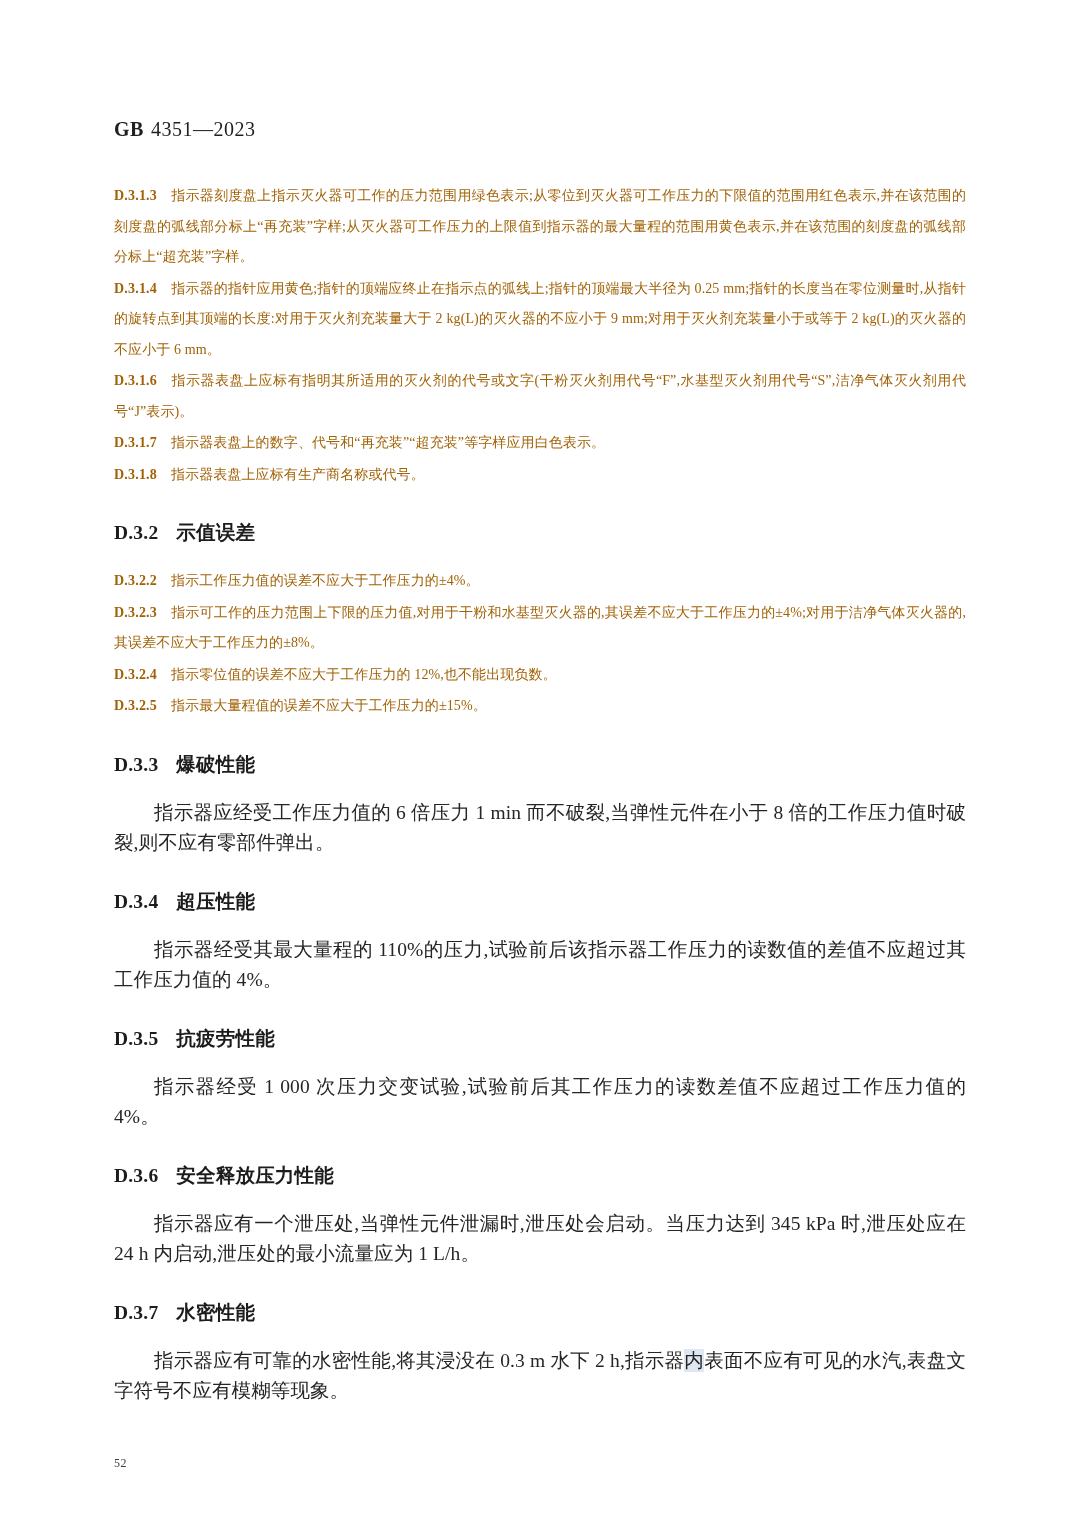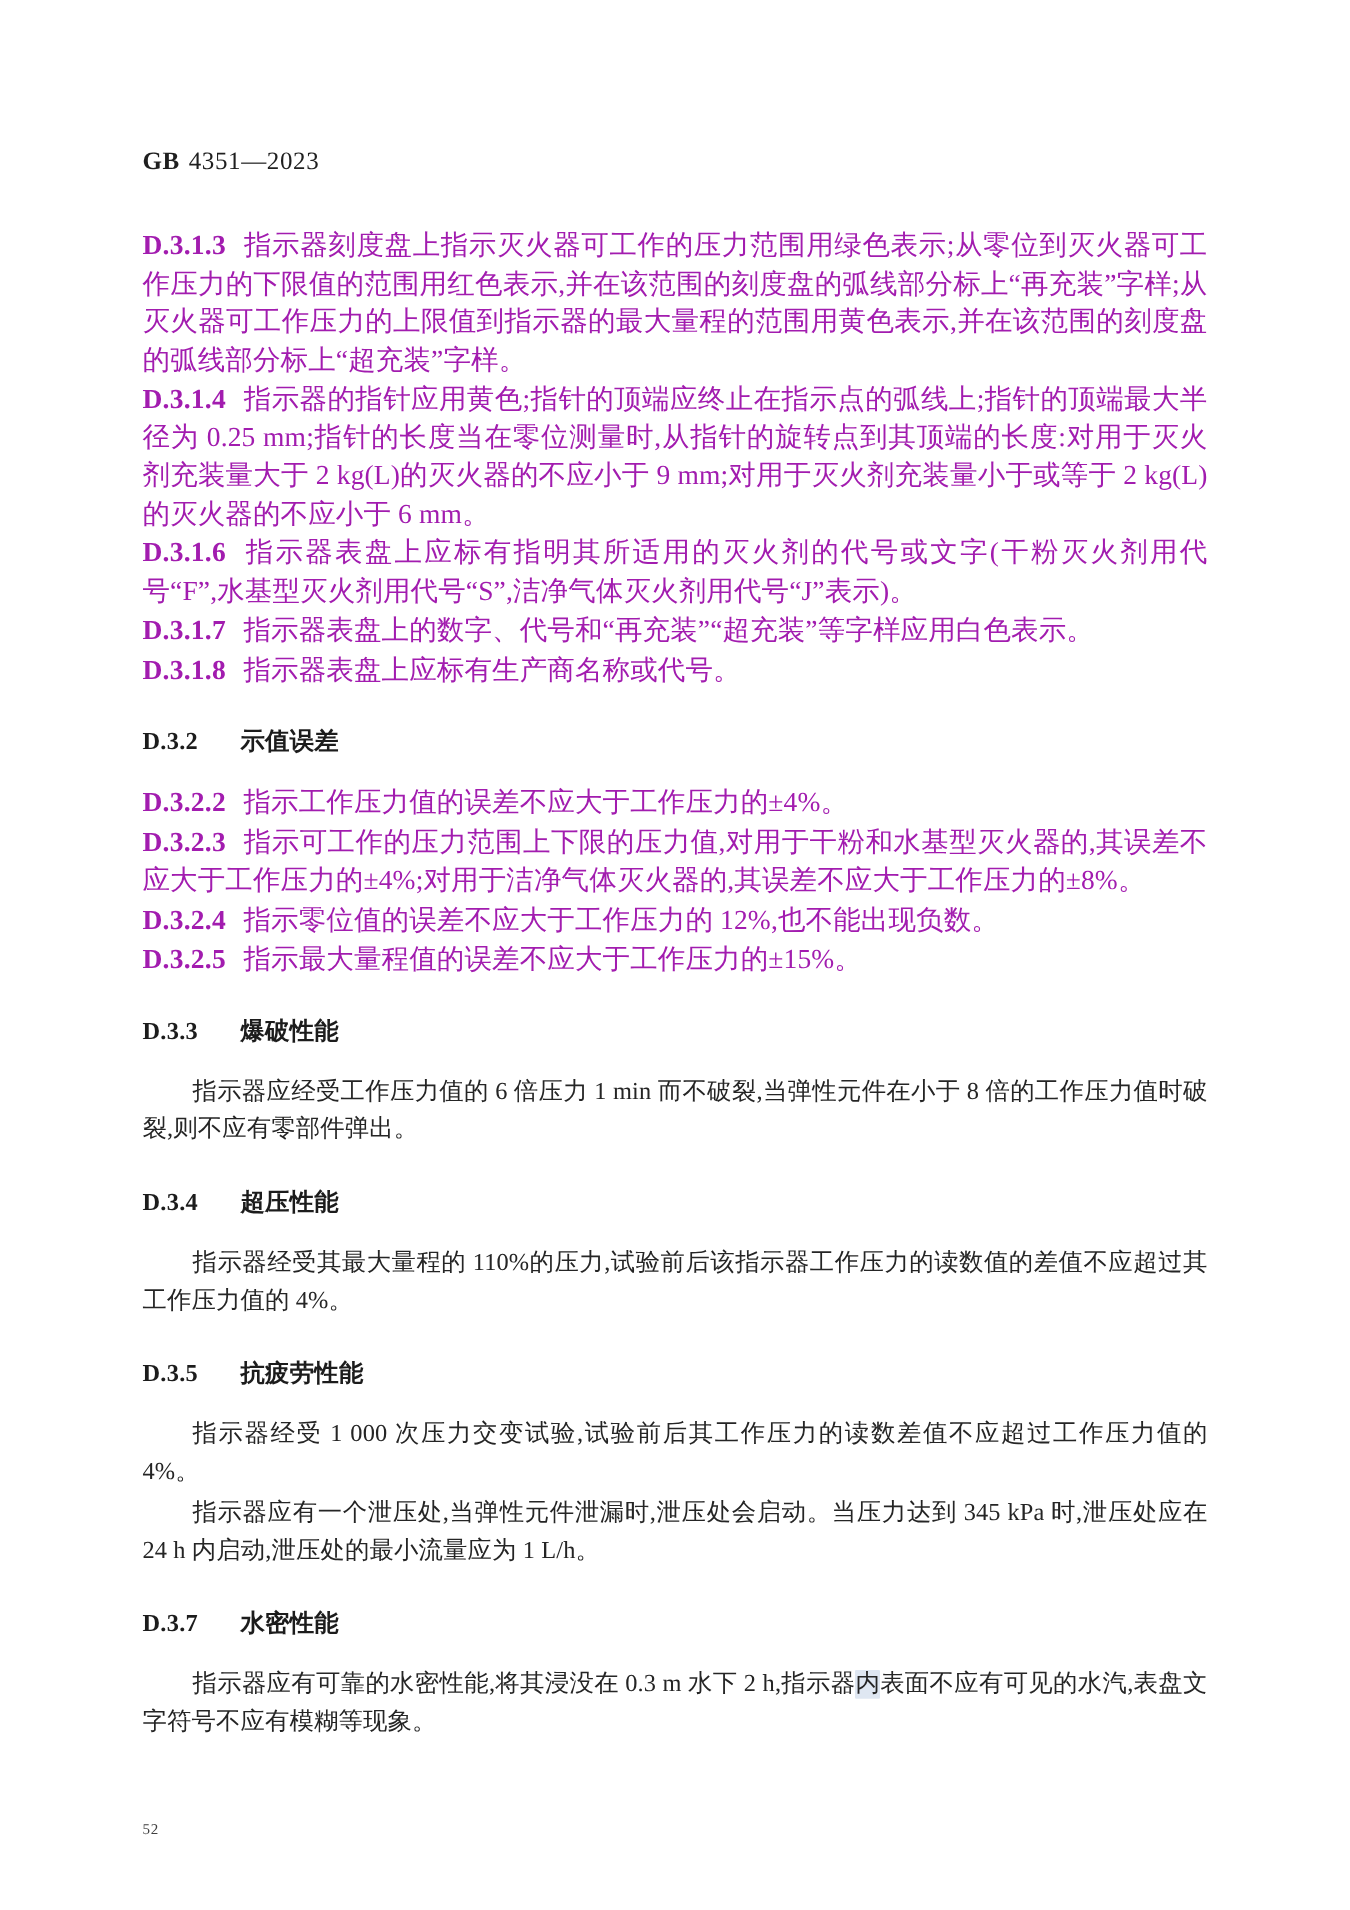--- a/index.html
+++ b/index.html
@@ -44,46 +44,46 @@
     font-weight: bold;
     font-family: "Liberation Serif", "DejaVu Serif", serif;
   }
   .header .std-num {
     font-weight: normal;
     margin-left: 7px;
   }
 
   
   .clause {
-    font-size: 22px;
+    font-size: 14px;
     line-height: 30.5px;
     text-align: justify;
     text-justify: inter-ideograph;
     margin: 0 0 1px 0;
-    color: #a21caf;
+    color: #a16207;
     letter-spacing: 0.1px;
   }
   .clause .num {
     font-weight: bold;
     letter-spacing: 0.2px;
     margin-right: 14px;
     white-space: nowrap;
   }
 
   
   .heading {
     font-size: 19.5px;
     font-weight: bold;
     line-height: 30px;
     margin: 28px 0 18px 0;
     color: #1c1c1c;
     letter-spacing: 0.2px;
   }
   .heading .num {
-    margin-right: 34px;
+    margin-right: 18px;
   }
 
   
   .body-para {
     font-size: 19.5px;
     line-height: 30.5px;
     text-align: justify;
     text-justify: inter-ideograph;
     text-indent: 40px;
     margin: 0 0 2px 0;
@@ -172,20 +172,23 @@
     <div class="heading">
       <span class="num">D.3.4</span><span>超压性能</span>
     </div>
     <p class="body-para">指示器经受其最大量程的 110%的压力,试验前后该指示器工作压力的读数值的差值不应超过其工作压力值的 4%。</p>
 
     <div class="heading">
       <span class="num">D.3.5</span><span>抗疲劳性能</span>
     </div>
     <p class="body-para">指示器经受 1 000 次压力交变试验,试验前后其工作压力的读数差值不应超过工作压力值的 4%。</p>
 
+    <div class="heading">
+      <span class="num">D.3.6</span><span>安全释放压力性能</span>
+    </div>
     <p class="body-para">指示器应有一个泄压处,当弹性元件泄漏时,泄压处会启动。当压力达到 345 kPa 时,泄压处应在 24 h 内启动,泄压处的最小流量应为 1 L/h。</p>
 
     <div class="heading">
       <span class="num">D.3.7</span><span>水密性能</span>
     </div>
     <p class="body-para"><span>指示器应有可靠的水密性能,将其浸没在 0.3 m 水下 2 h,指示器</span><span class="hl">内</span><span>表面不应有可见的水汽,表盘文字符号不应有模糊等现象。</span></p>
 
   </div>
 
   <div class="folio">52</div>

